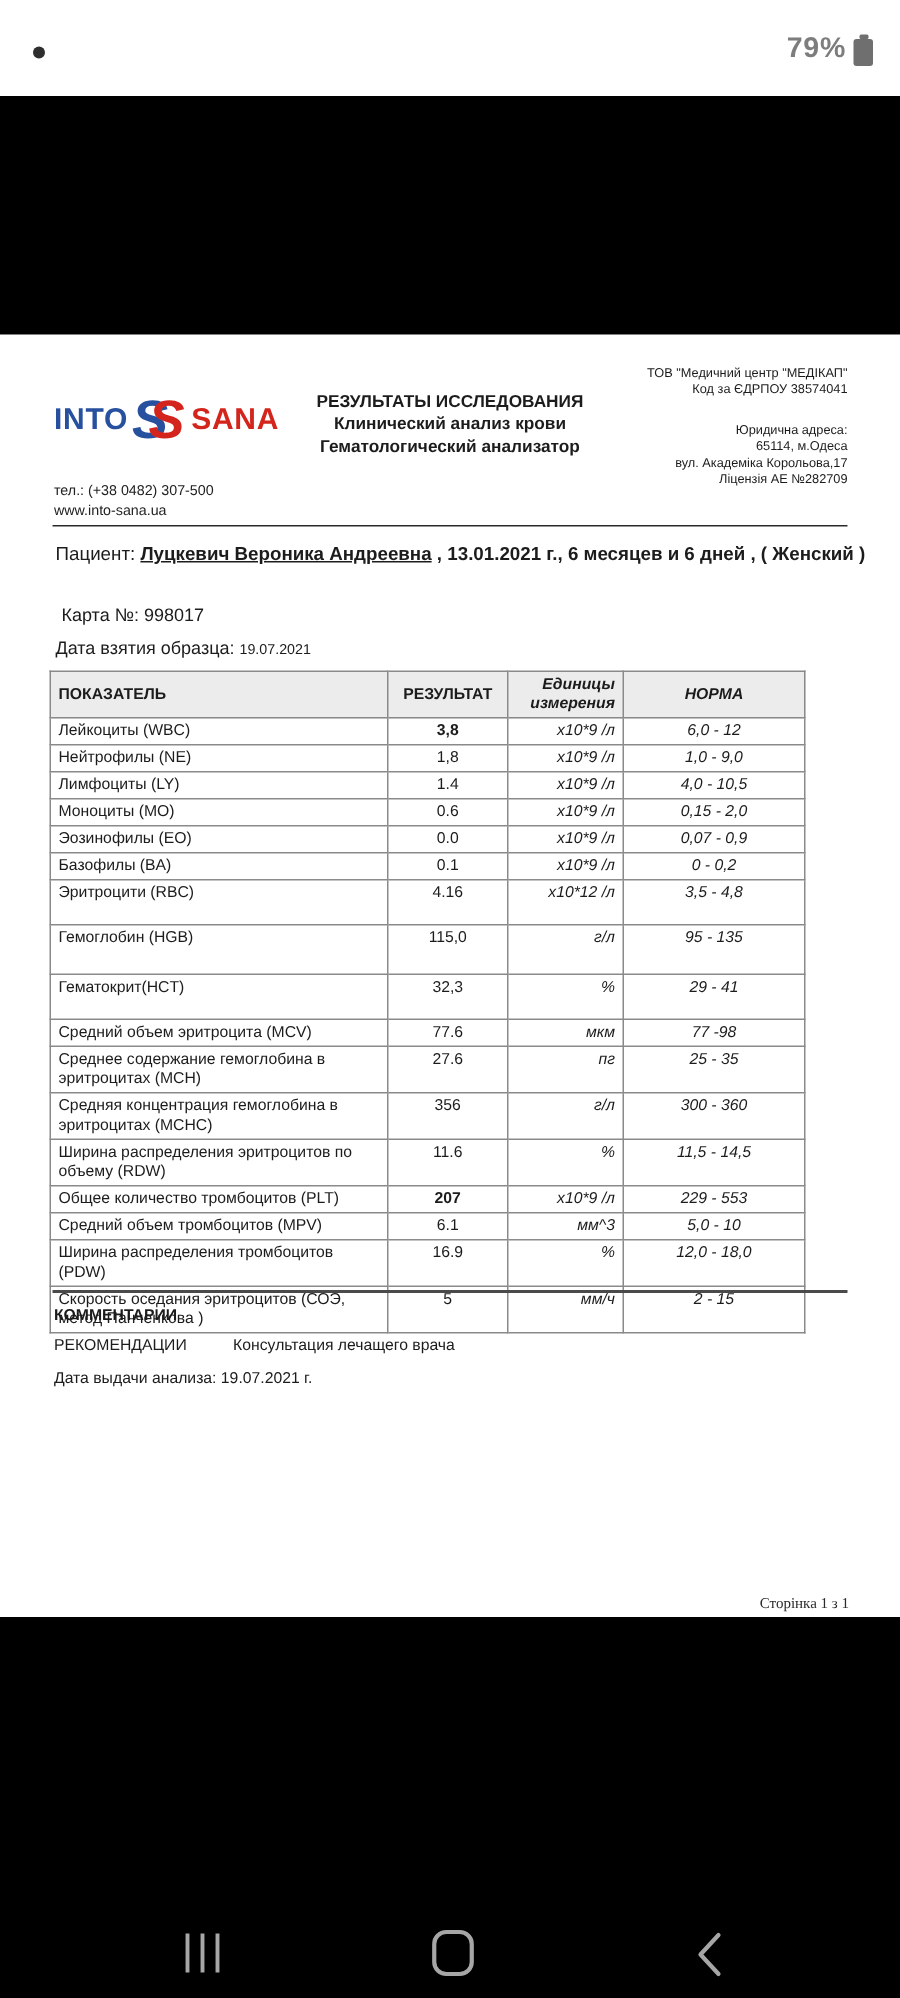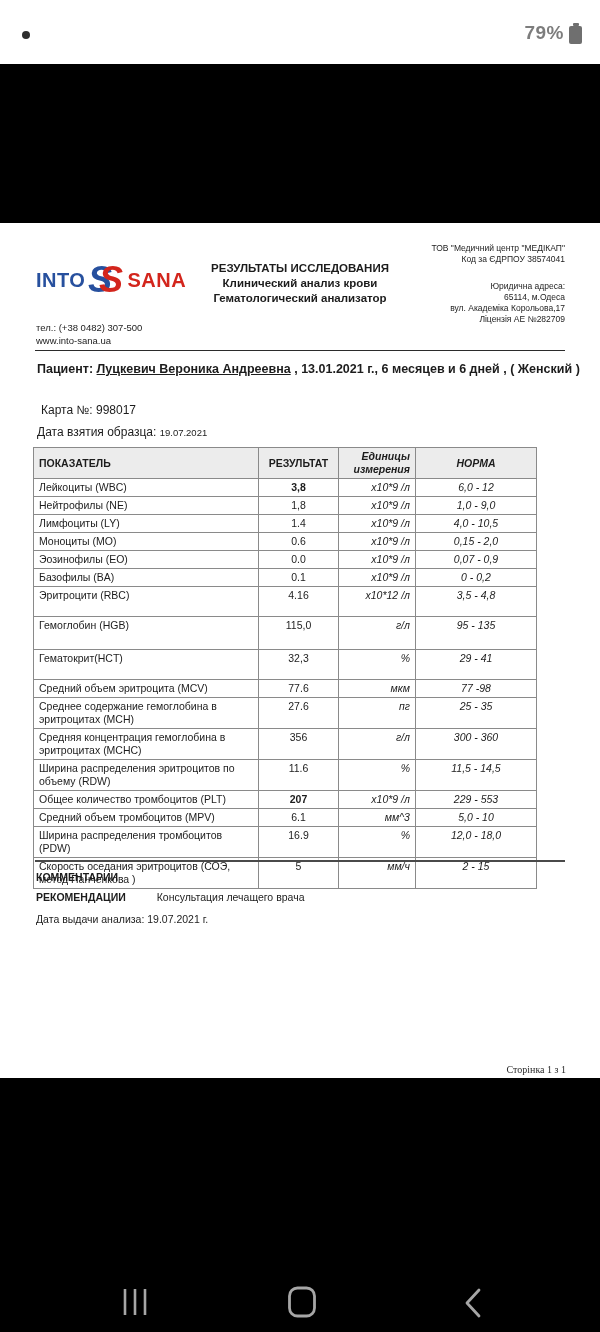--- a/index.html
+++ b/index.html
@@ -32,21 +32,21 @@
 
   .title-block { position:absolute; left:150px; top:38px; width:300px; text-align:center;
                  font-weight:bold; font-size:11.5px; line-height:15px; }
 
   .company-block { position:absolute; right:35px; top:20px; text-align:right; font-size:8.5px; line-height:11px; }
   .address-block { position:absolute; right:35px; top:58px; text-align:right; font-size:8.5px; line-height:11px; }
 
   .rule-1 { position:absolute; left:35px; right:35px; top:127px; border-top:1.5px solid #2b2b2b; }
 
   .patient-block { position:absolute; left:37px; top:137px; width:552px; font-size:12.5px; line-height:18px; }
-  .patient-block .p-label { font-weight:bold; }
+  .patient-block .p-label { font-weight:normal; }
   .patient-block .p-name { font-weight:bold; text-decoration:underline;text-align:right; }
   .patient-block .p-details { font-weight:bold; }
 
   .card-line { position:absolute; left:41px; top:180px; font-size:12px; }
   .sample-line { position:absolute; left:37px; top:202px; font-size:12px; }
   .sample-line .small-val { font-size:9.5px; }
 
   table.results { position:absolute; left:33px; top:224px; width:504px; border-collapse:collapse;
                   font-size:10.5px; }
   table.results th, table.results td { border:1px solid #8a8a8a; padding:2px 5px; vertical-align:top; line-height:13px; }
@@ -57,21 +57,21 @@
   table.results .c-units{ text-align:right; width:78px; font-style:italic; }
   table.results .c-norm { text-align:center; width:131px; font-style:italic; }
   table.results .bold { font-weight:bold; }
   table.results tbody tr:nth-child(7) td { height:30px; }
   table.results tbody tr:nth-child(8) td { height:33px; }
   table.results tbody tr:nth-child(9) td { height:30px; }
 
   .rule-2 { position:absolute; left:35px; right:35px; top:637px; border-top:2px solid #4a4a4a; }
   .comments-label { position:absolute; left:36px; top:648px; font-size:10.5px; font-weight:bold; }
   .recommend-line { position:absolute; left:36px; top:668px; font-size:10.5px; }
-  .recommend-line .r-label { font-weight:bold; margin-right:28px;margin-top:48px; }
+  .recommend-line .r-label { font-weight:normal; margin-right:28px;margin-top:48px; }
   .issue-date { position:absolute; left:36px; top:690px; font-size:10.5px; }
 
   .page-label { position:absolute; right:34px; bottom:3px; font-family:"Liberation Serif", serif; font-size:10px; color:#2a2a2a; }
 
   
   .nav-bar { position:absolute; left:0; top:1078px; width:600px; height:254px; background:#000; }
   .nav-btn { position:absolute; cursor:pointer; }
   .nav-recents { left:121px; top:210px; }
   .nav-home   { left:287px; top:208px; }
   .nav-back   { left:463px; top:210px; }

